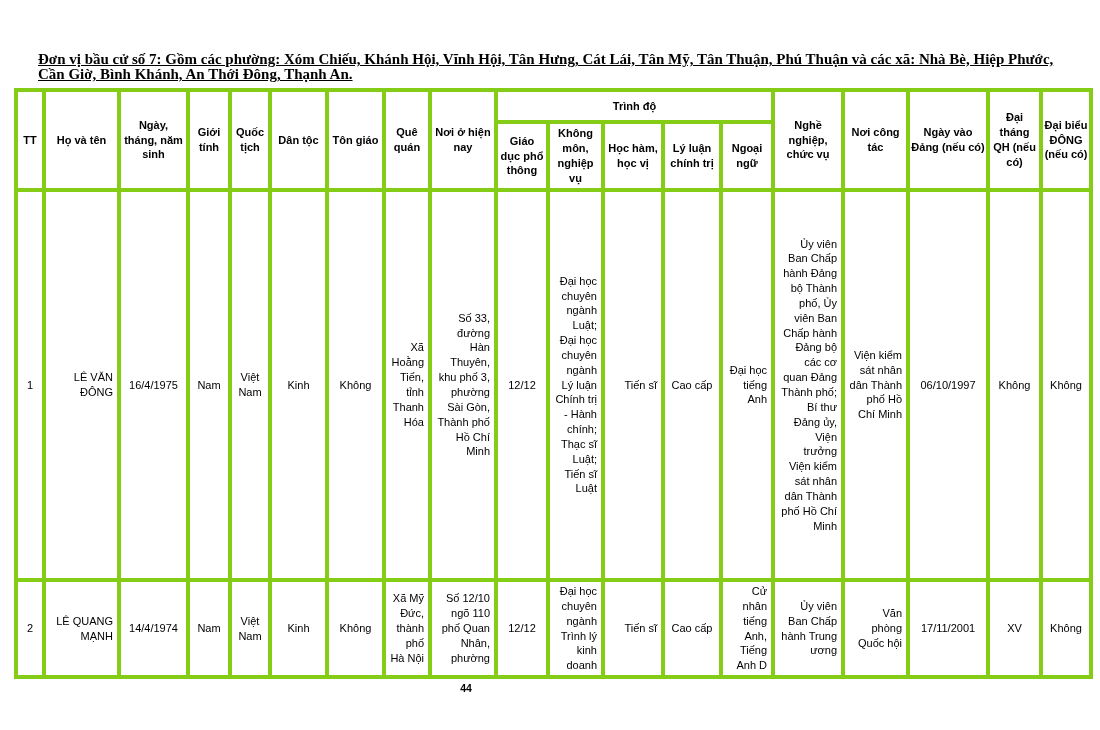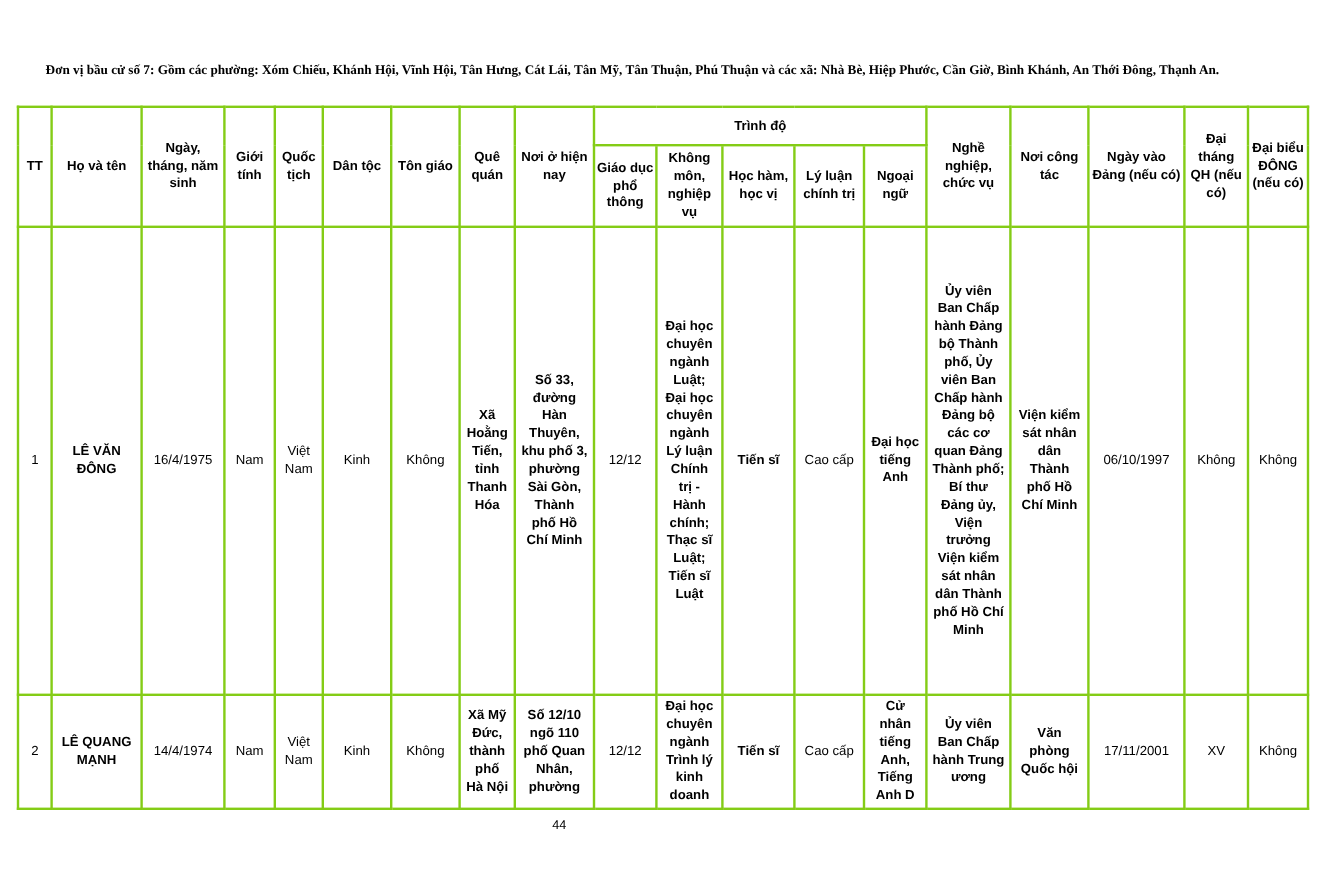--- a/index.html
+++ b/index.html
@@ -9,59 +9,61 @@
     position: relative;
     font-family: "Liberation Sans", "DejaVu Sans", sans-serif;
     color: #000;
     overflow: hidden;
   }
   .intro {
     position: absolute;
     left: 38px; top: 52px; width: 1026px;
     font-family: "Liberation Serif", "DejaVu Serif", serif;
     font-weight: bold;
-    font-size: 11px;
+    font-size: 15px;
     line-height: 15px;
     color: #000;
+    text-decoration: underline;
   }
   .tbl-wrap {
     position: absolute;
     left: 14px; top: 88px;
   }
   table {
     border-collapse: collapse;
     table-layout: fixed;
     width: 1072px;
     border: 2px solid #000;
   }
   th, td {
-    border: 2px solid #84cc16;
+    border: 4px solid #84cc16;
     vertical-align: middle;
     font-size: 11px;
     line-height: 1.35;
     padding: 2px 3px;
     overflow: hidden;
     word-wrap: break-word;
   }
   th {
     font-weight: bold;
     text-align: center;
     padding: 2px 1px;
   }
   td.c { text-align: center; padding: 2px 1px; }
-  td.l { text-align: center; padding: 2px 4px; font-weight: bold; }
+  td.l { text-align: right; padding: 2px 4px; }
   tr.hdr1 { height: 32px; }
   tr.hdr2 { height: 68px; }
   tr.row1 { height: 390px; }
   tr.row2 { height: 94px; }
   .page-number {
     position: absolute;
     left: 0; top: 682px; width: 932px;
     text-align: center;
     font-size: 10.5px;
+    font-weight: bold;
   }
 </style>
 </head>
 <body>
 
 <div class="intro">Đơn vị bầu cử số 7: Gồm các phường: Xóm Chiếu, Khánh Hội, Vĩnh Hội, Tân Hưng, Cát Lái, Tân Mỹ, Tân Thuận, Phú Thuận và các xã: Nhà Bè, Hiệp Phước, Cần Giờ, Bình Khánh, An Thới Đông, Thạnh An.</div>
 
 <div class="tbl-wrap">
   <table>
     <colgroup>

